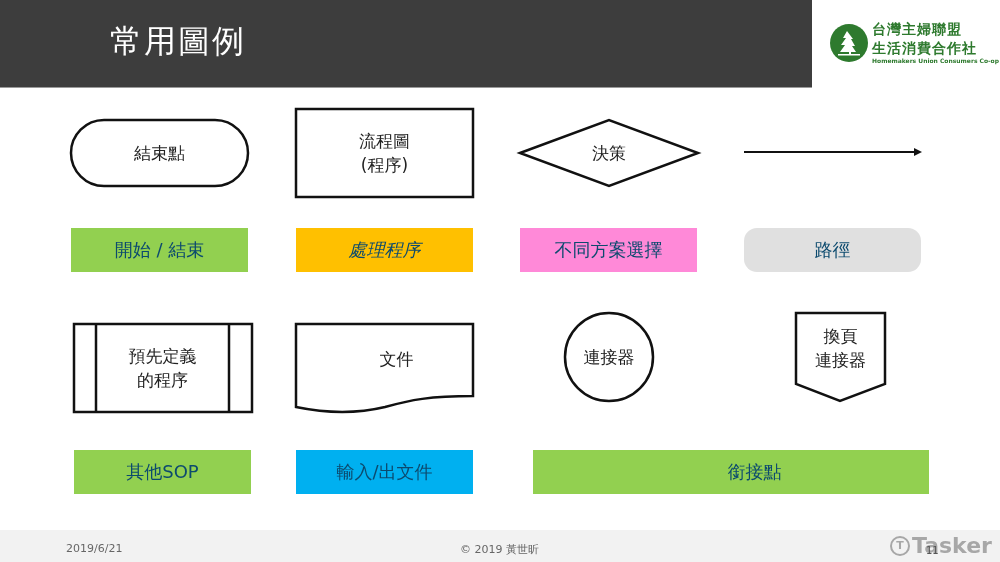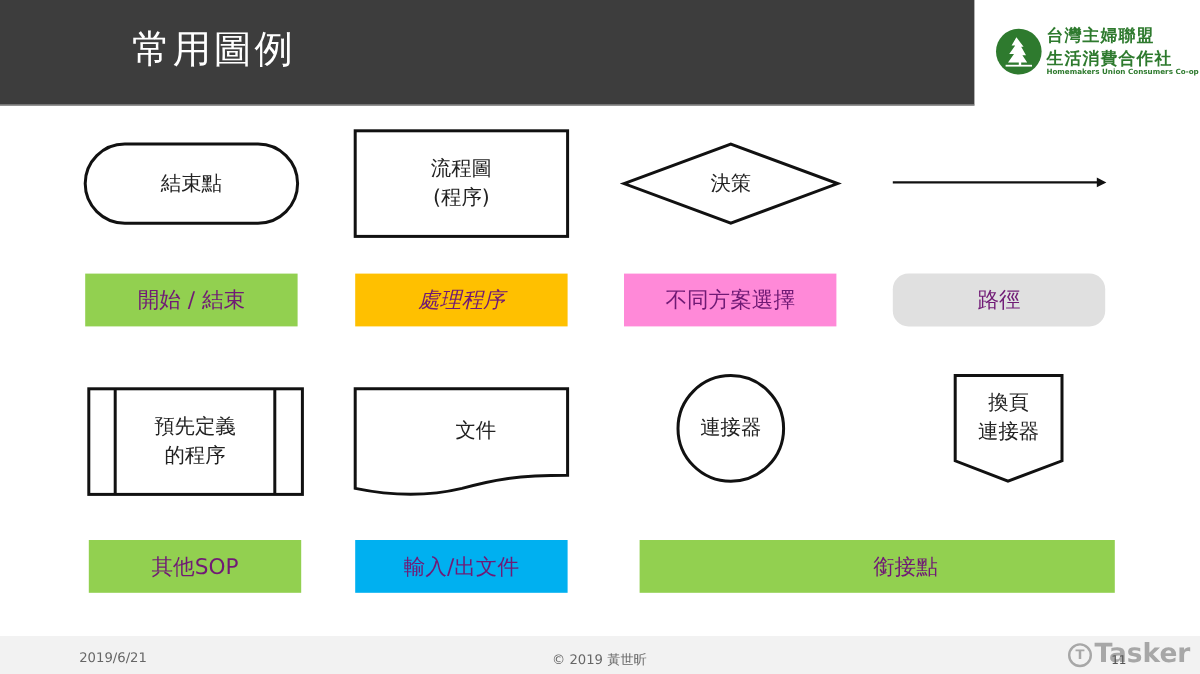--- a/index.html
+++ b/index.html
@@ -13,21 +13,21 @@
   .logo-circle { position: absolute; left: 2px; top: 4px; width: 38px; height: 38px; border-radius: 50%; background: #2e7a2e; }
   .logo-circle svg { position: absolute; left: 0; top: 0; }
   .logo-line1, .logo-line2 { position: absolute; left: 44px; font-size: 14px; font-weight: bold; color: #2e7a2e; letter-spacing: 1px; white-space: nowrap; }
   .logo-line1 { top: 1px; text-align: right; }
   .logo-line2 { top: 20px; }
   .logo-line3 { position: absolute; left: 44px; top: 37px; font-size: 6px; font-weight: bold; color: #2e7a2e; white-space: nowrap; }
 
   .shape-layer { position: absolute; left: 0; top: 0; width: 1000px; height: 562px; }
   .shape-text { position: absolute; text-align: center; font-size: 17px; color: #222; line-height: 24px; }
 
-  .label { position: absolute; height: 44px; display: flex; align-items: center; justify-content: center; font-size: 18px; color: #701a75; }
+  .label { position: absolute; height: 44px; display: flex; align-items: center; justify-content: center; font-size: 18px; color: #0c4a6e; }
 
   .footer { position: absolute; left: 0; top: 530px; width: 1000px; height: 32px; background: #f2f2f2; }
   .footer-date { position: absolute; left: 66px; top: 12px; font-size: 11px; color: #666; }
   .footer-copy { position: absolute; left: 460px; top: 12px; font-size: 11px; color: #666; }
   .footer-page { position: absolute; left: 926px; top: 15px; font-size: 10px; color: #555; }
   .watermark { position: absolute; left: 890px; top: 3px; font-size: 22px; font-weight: bold; color: #9a9a9a; opacity: 0.85; white-space: nowrap; display: flex; align-items: center; }
   .watermark-icon { width: 20px; height: 20px; border-radius: 50%; border: 2px solid #9a9a9a; margin-right: 2px; display: inline-flex; align-items: center; justify-content: center; font-size: 11px; color: #9a9a9a; }
 </style>
 </head>
 <body>

